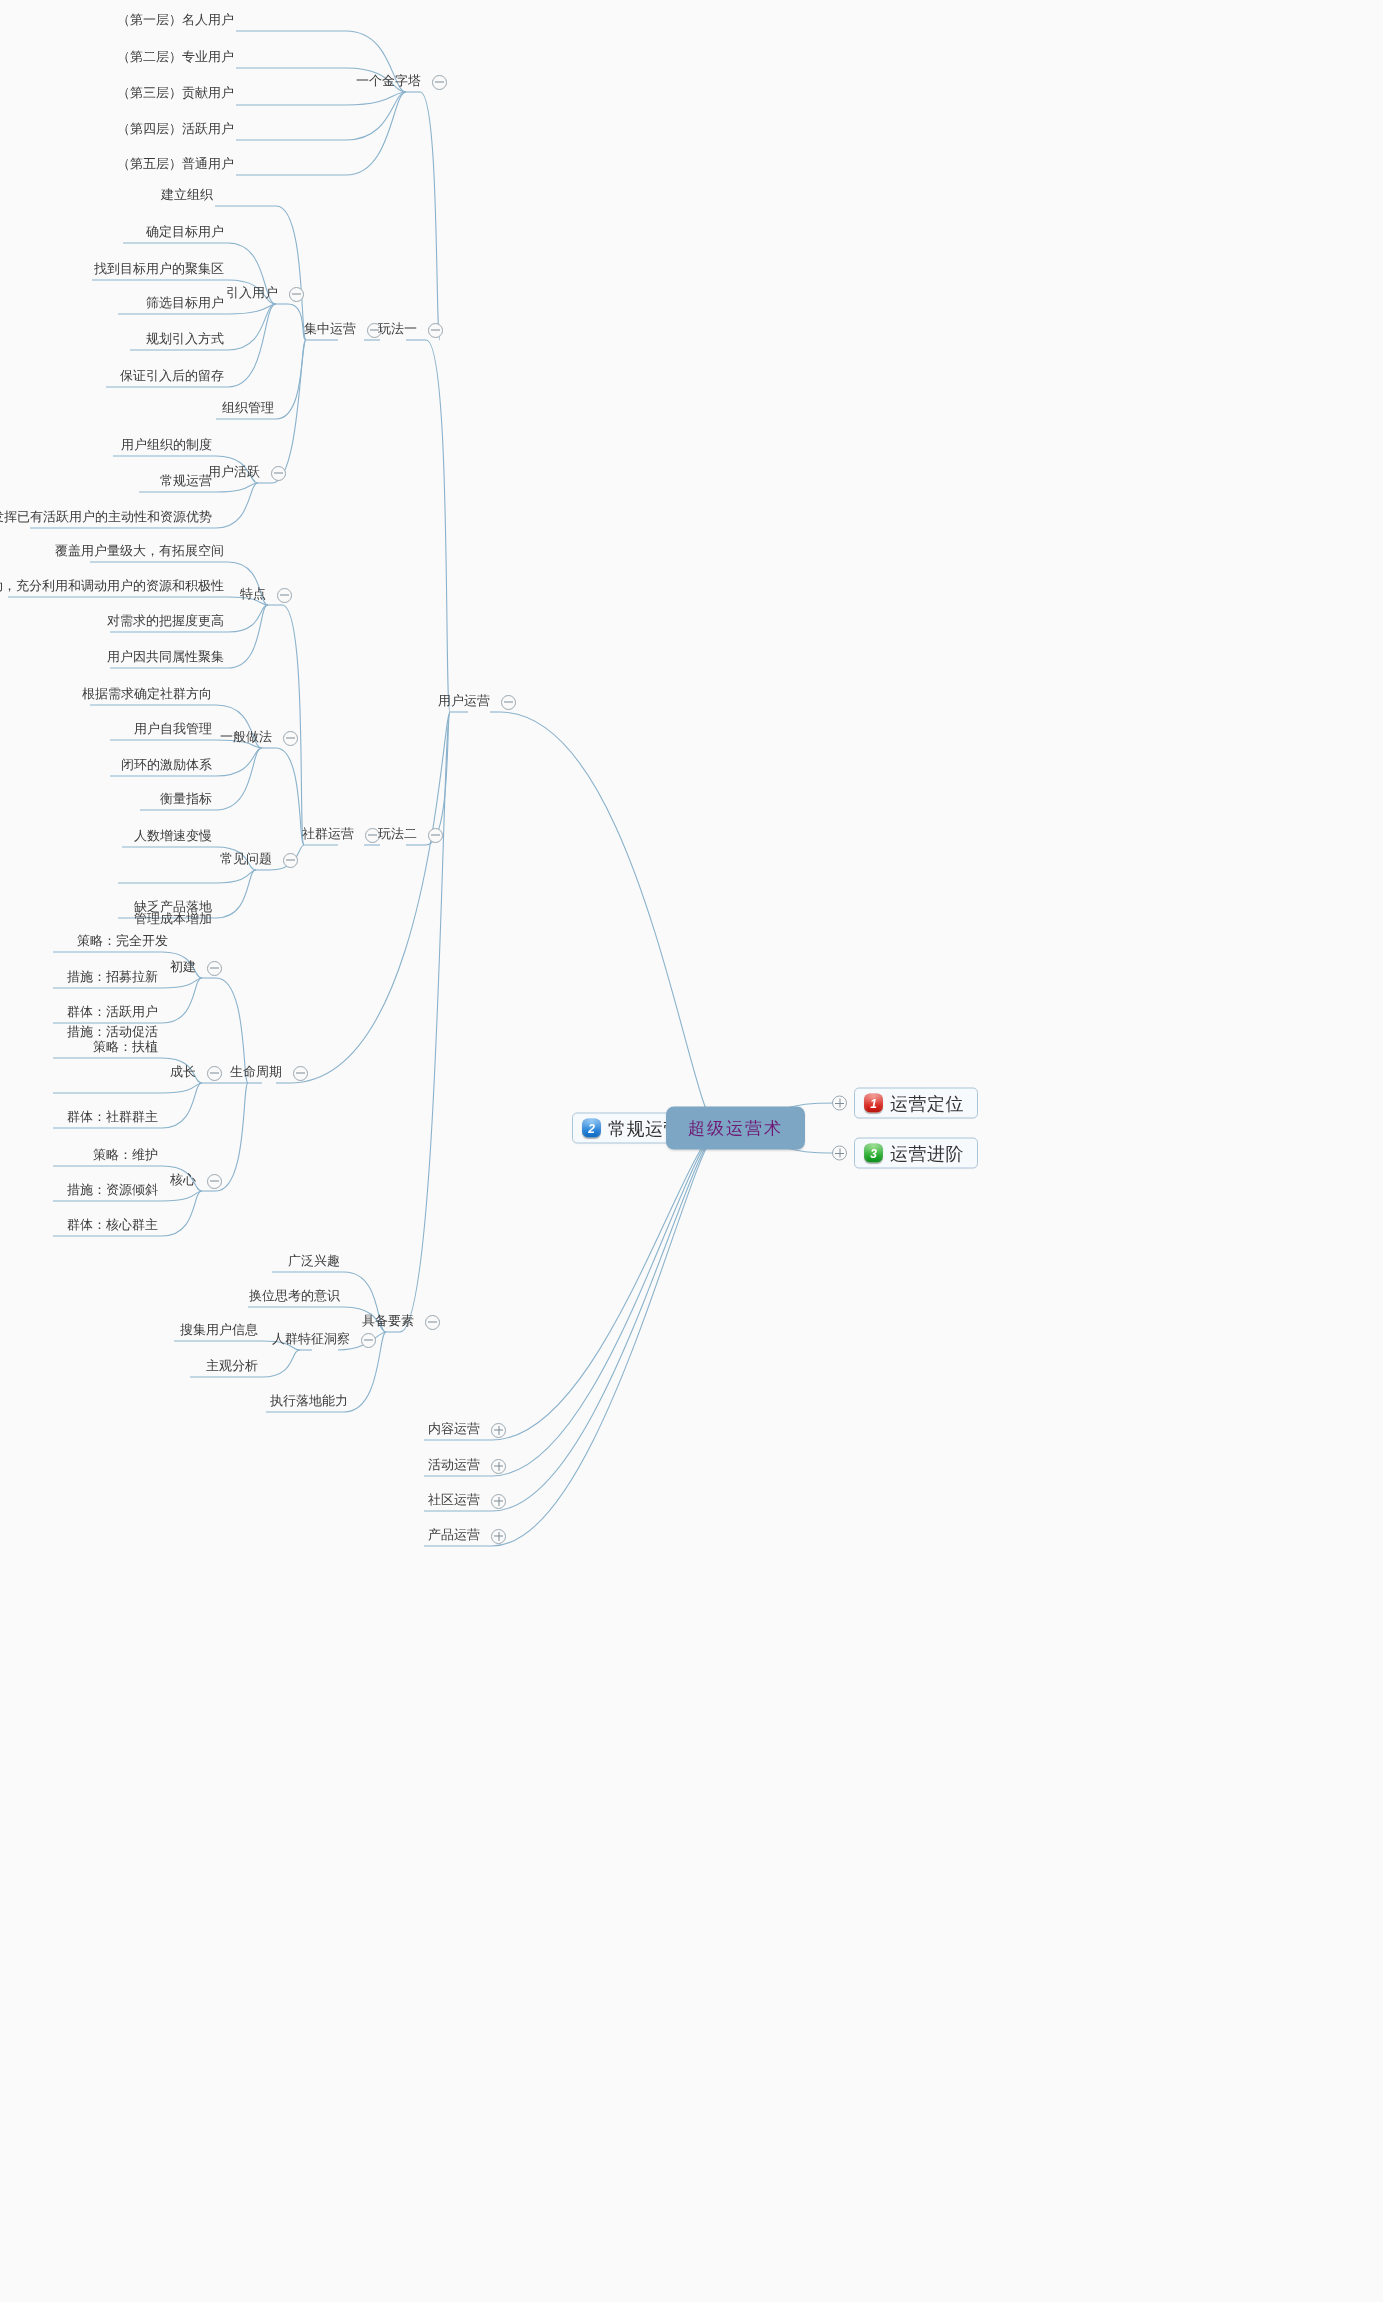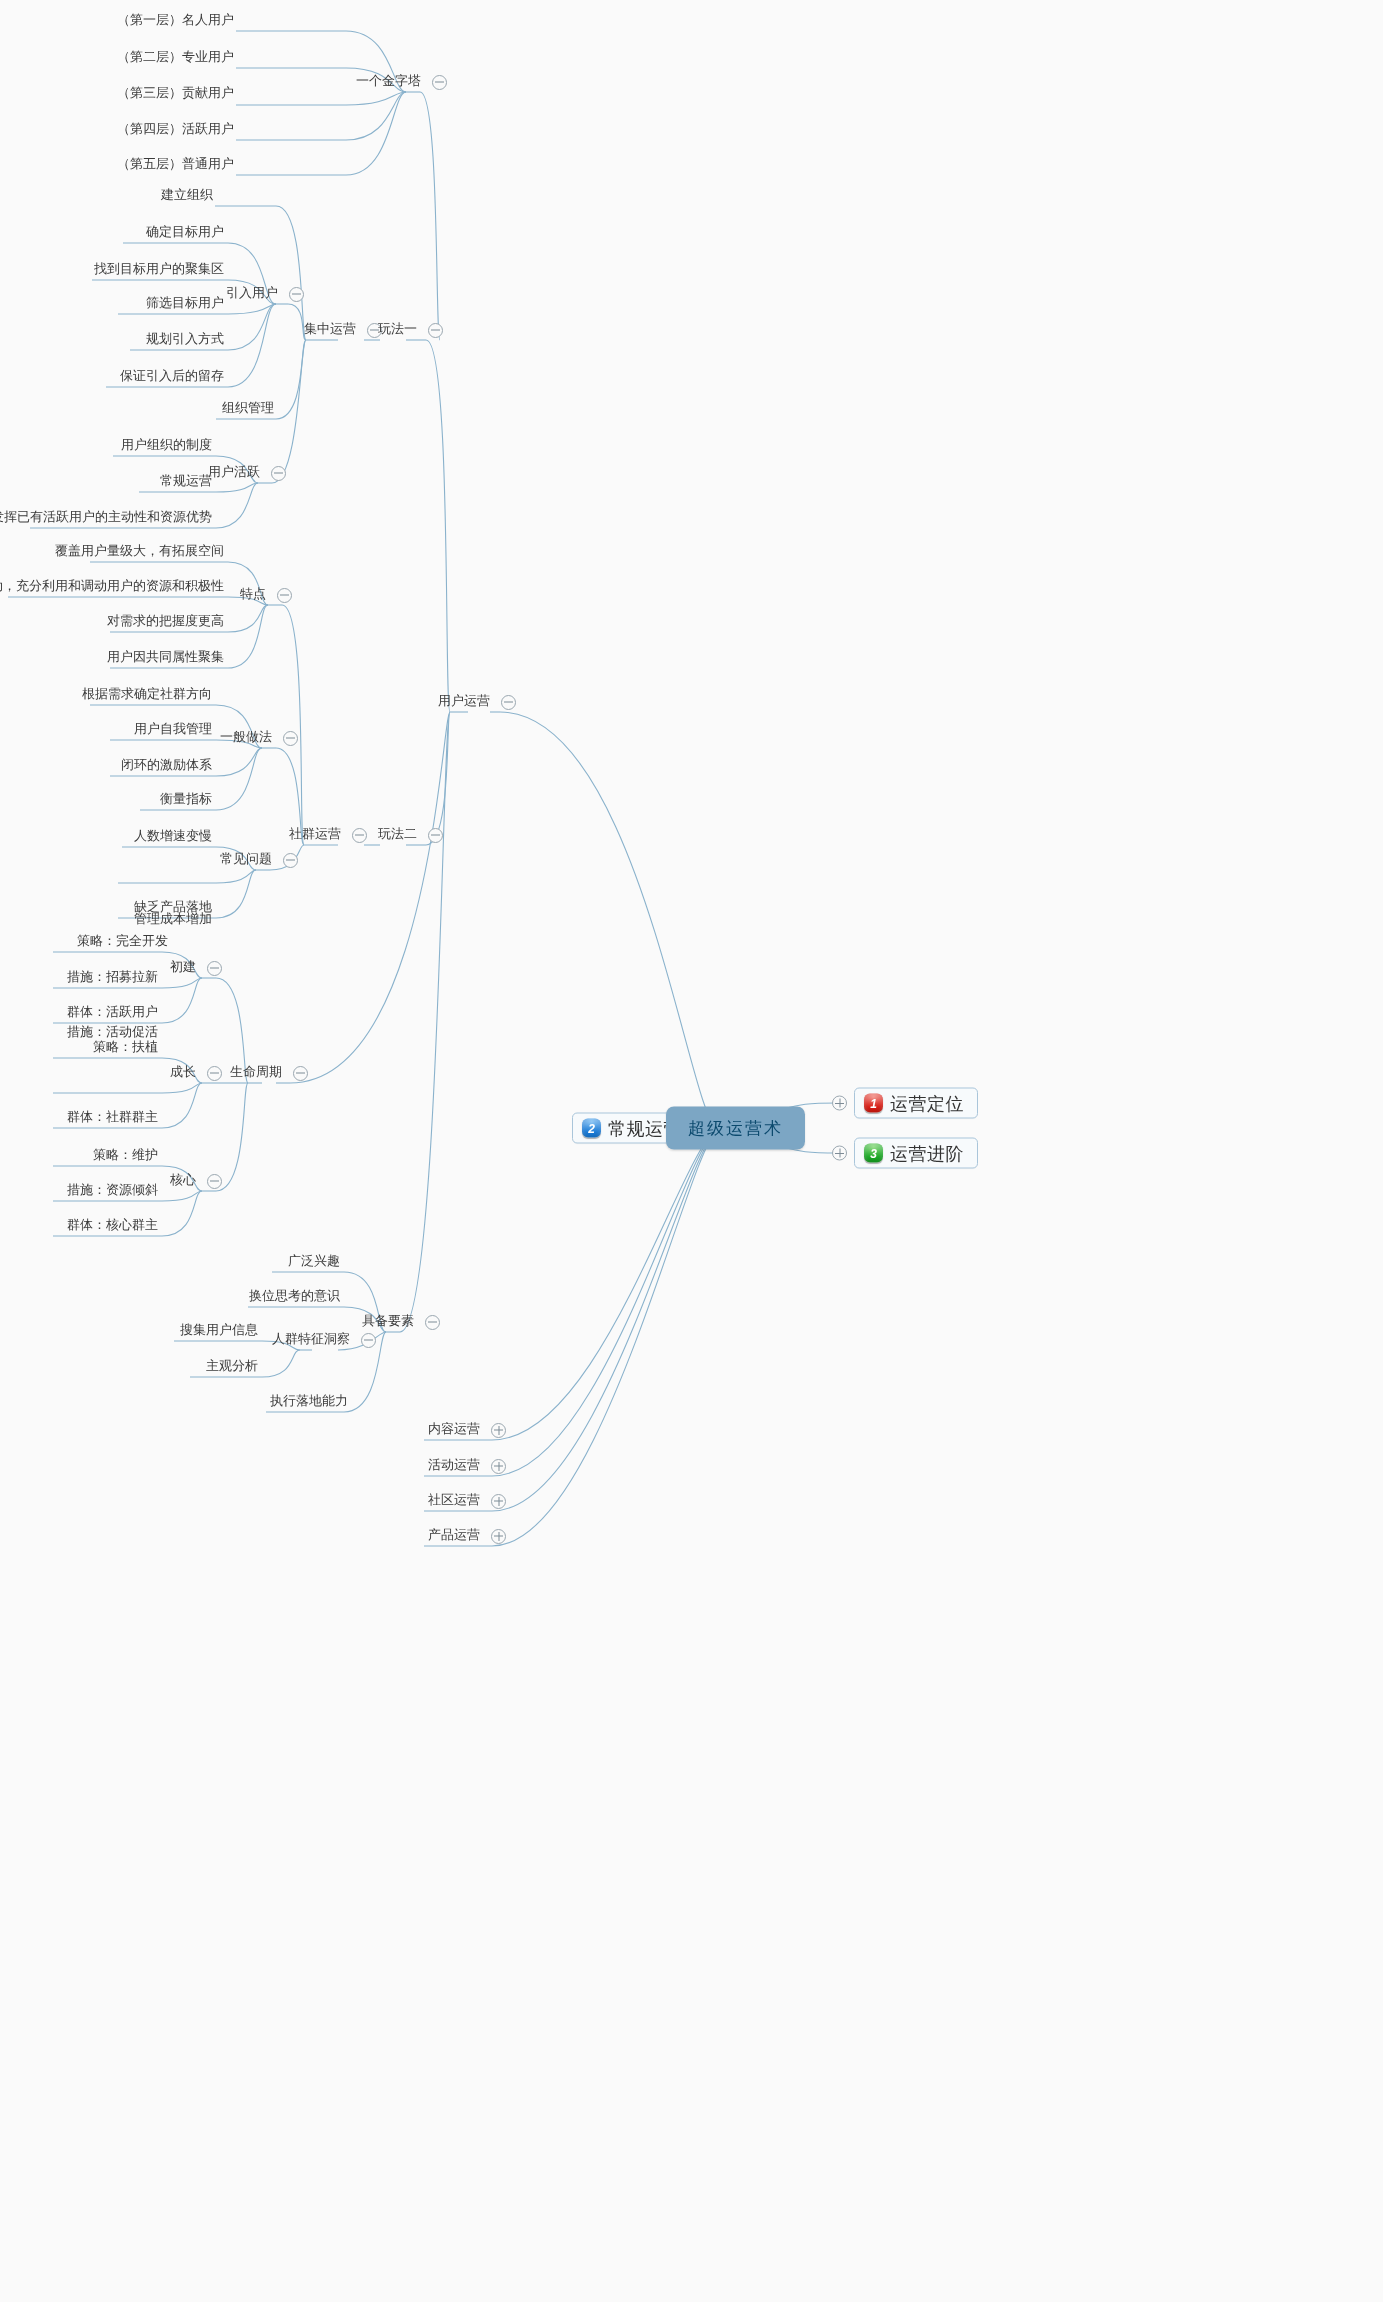--- a/index.html
+++ b/index.html
@@ -82,21 +82,21 @@
   .badge.blue{background:radial-gradient(circle at 50% 18%,#6cb6f2 0%,#1878d4 62%,#0d5ea8 100%);}
   .badge.red{background:radial-gradient(circle at 50% 18%,#f07b72 0%,#d41a12 62%,#a20f08 100%);}
   .badge.green{background:radial-gradient(circle at 50% 18%,#79d46b 0%,#17a523 62%,#0d7a18 100%);}
 
   
   .node.root{transform:translateY(-50%);}
   .rootbox{
     background:#7ca6c4;
     border-radius:8px;
     padding:13px 22px;
-    color:#0c4a6e;
+    color:#701a75;
     font-size:17px;
     letter-spacing:2px;
     box-shadow:0 1px 2px rgba(0,0,0,.12);
   }
 </style>
 </head>
 <body>
 
 <div id="canvas">
 
@@ -373,21 +373,21 @@
     </div>
   <div class="node plain" style="left:216px;top:908px;transform:translate(-100%,-50%)">
       <span class="lbl">缺乏产品落地</span>
     </div>
 
   <div class="node plain" style="left:216px;top:860px">
     <span class="lbl">常见问题</span>
     <span class="toggle"></span>
   </div>
 
-  <div class="node plain" style="left:285px;top:835px">
+  <div class="node plain" style="left:298px;top:835px">
     <span class="lbl">社群运营</span>
     <span class="toggle"></span>
   </div>
 
   <div class="node plain" style="left:374px;top:835px">
     <span class="lbl">玩法二</span>
     <span class="toggle"></span>
   </div>
 
   <div class="node plain" style="left:172px;top:942px;transform:translate(-100%,-50%)">

